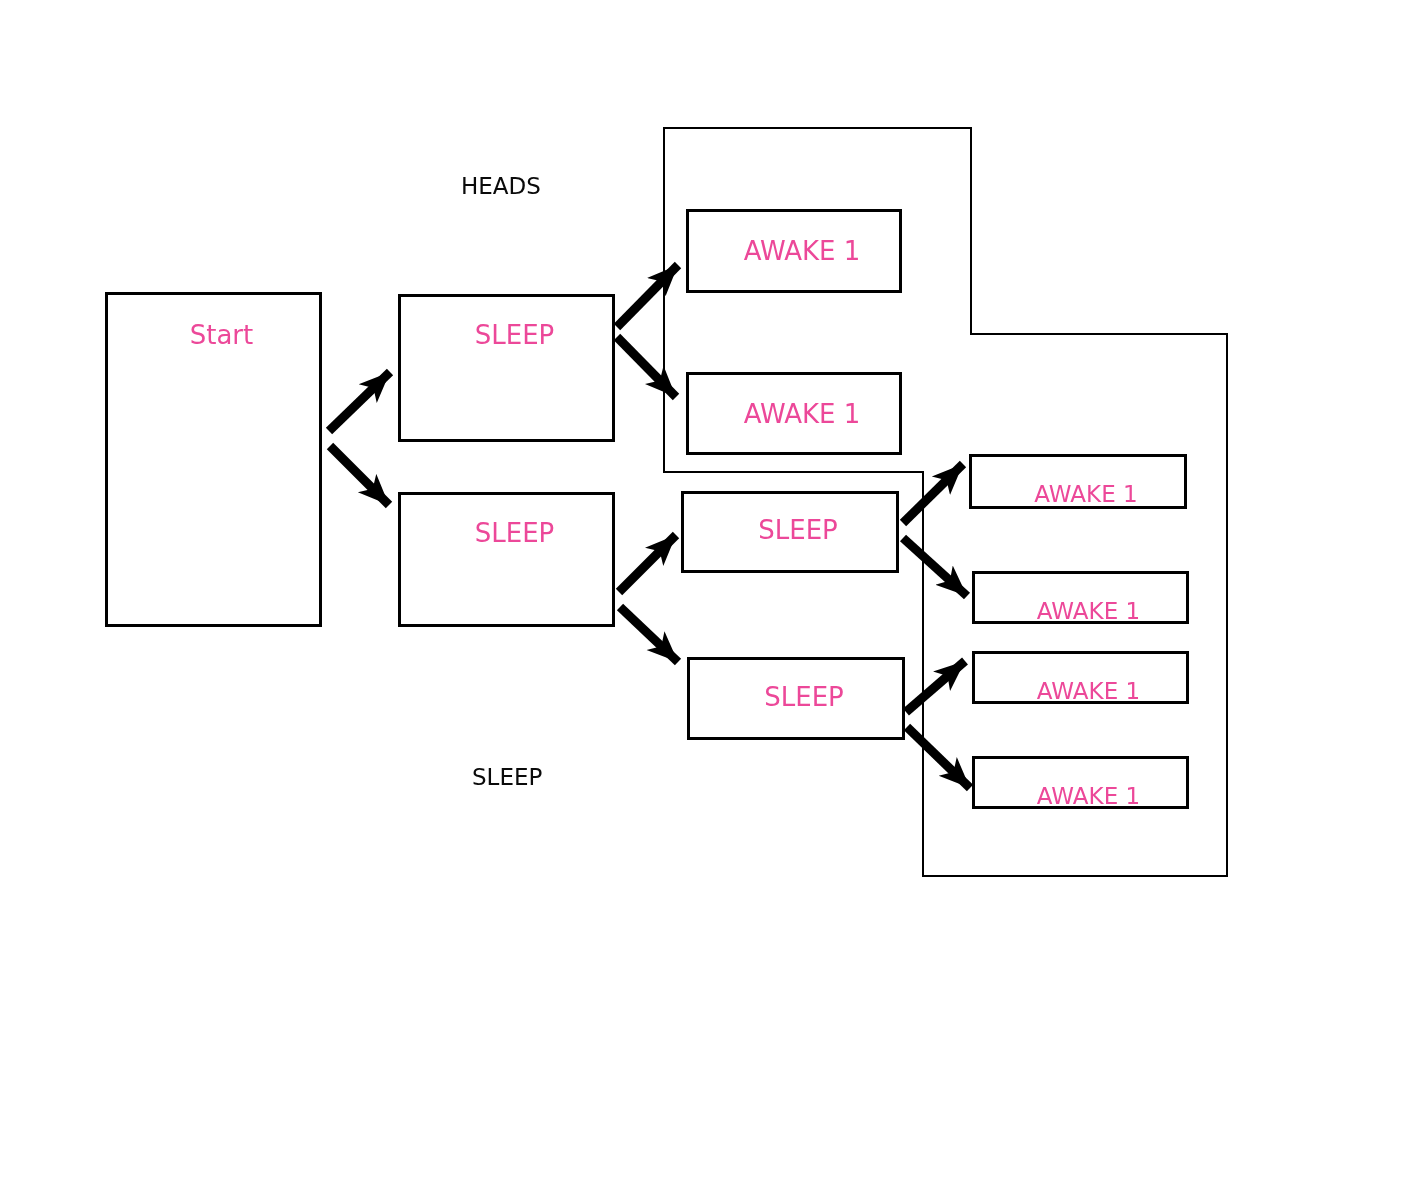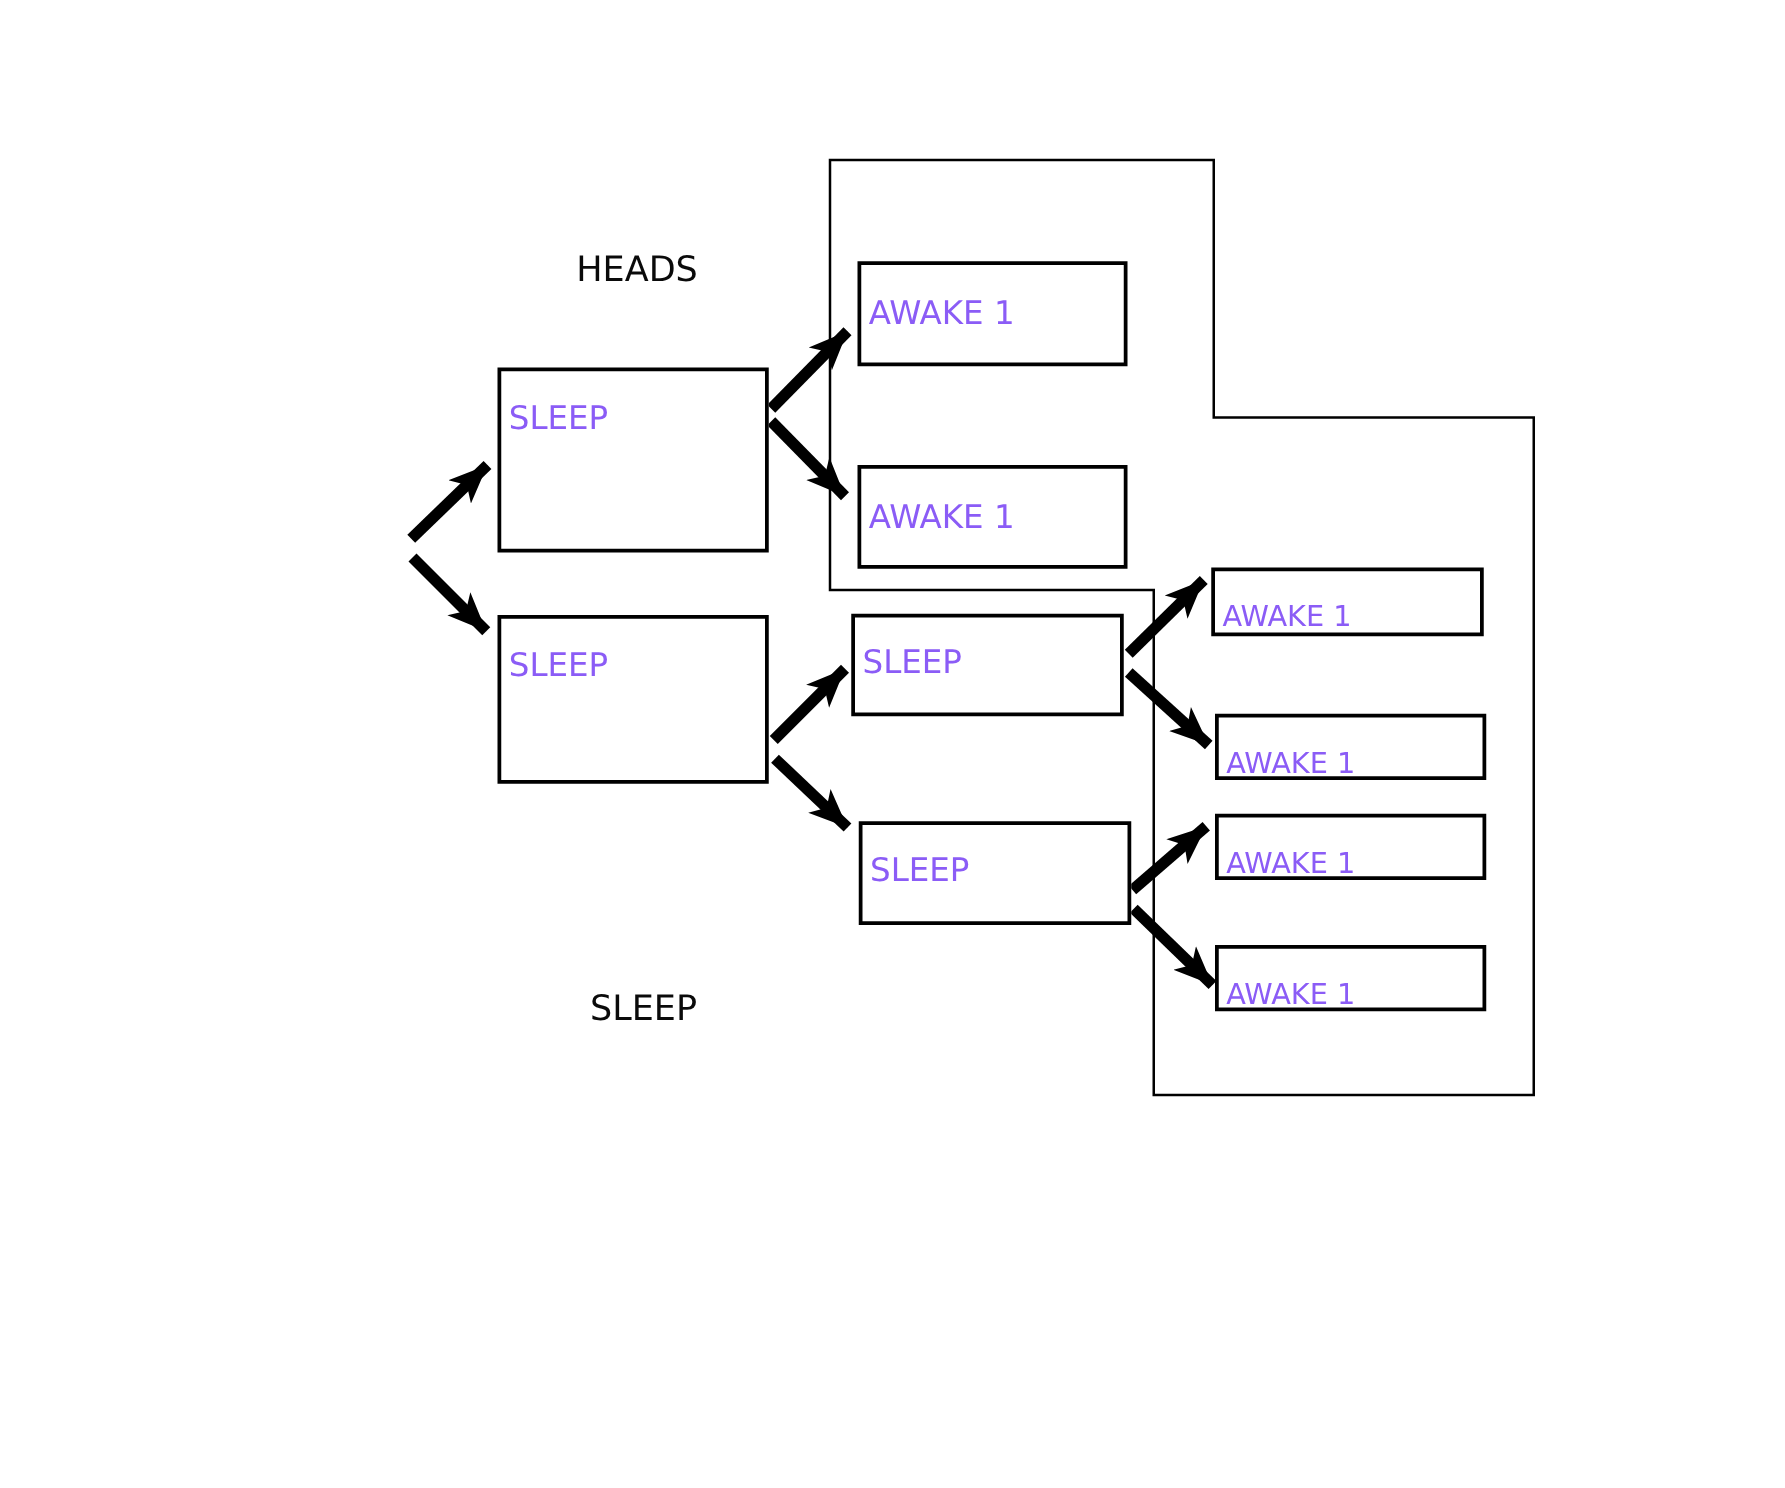--- a/index.html
+++ b/index.html
@@ -11,35 +11,35 @@
     overflow:hidden;
   }
   #wires{position:absolute;left:0;top:0;width:1428px;height:1190px;}
   .node{
     position:absolute;
     background:#ffffff;
     border:3px solid #000000;
     box-sizing:border-box;
   }
   .node .lbl{
-    position:absolute;left:6px;right:0;
-    color:#8b5cf6;
+    position:absolute;left:16px;right:0;
+    text-align:center;
+    color:#ec4899;
     font-size:26px;
     line-height:32px;
     white-space:nowrap;
   }
   .node .lbl.vcenter{top:50%;margin-top:-16px;}
   .node.small .lbl{font-size:23px;line-height:28px;}
   .branch-label{
     position:absolute;
     color:#0a0a0a;
-    font-size:28px;
+    font-size:23px;
     line-height:30px;
     white-space:nowrap;
-    margin-top:30px;
   }
 </style>
 </head>
 <body>
 
 <div id="canvas">
 
   <svg id="wires" viewBox="0 0 1428 1190" xmlns="http://www.w3.org/2000/svg">
     <defs>
       <marker id="ah" markerUnits="userSpaceOnUse" markerWidth="36" markerHeight="30" refX="31" refY="14" orient="auto">
@@ -59,20 +59,23 @@
       <line x1="903" y1="523" x2="963" y2="464"></line>
       <line x1="903" y1="538" x2="967" y2="596"></line>
       <line x1="906" y1="712" x2="965" y2="661"></line>
       <line x1="907" y1="727" x2="970" y2="788"></line>
     </g>
   </svg>
 
   <div class="branch-label" style="left:461px;top:171px;">HEADS</div>
   <div class="branch-label" style="left:472px;top:762px;">SLEEP</div>
 
+  <div class="node" style="left:105px;top:292px;width:217px;height:335px;">
+    <span class="lbl" style="top:24px;">Start</span>
+  </div>
 
   <div class="node" style="left:398px;top:294px;width:217px;height:148px;">
     <span class="lbl" style="top:22px;">SLEEP</span>
   </div>
 
   <div class="node" style="left:398px;top:492px;width:217px;height:135px;">
     <span class="lbl" style="top:22px;">SLEEP</span>
   </div>
 
   <div class="node" style="left:686px;top:209px;width:216px;height:84px;">

